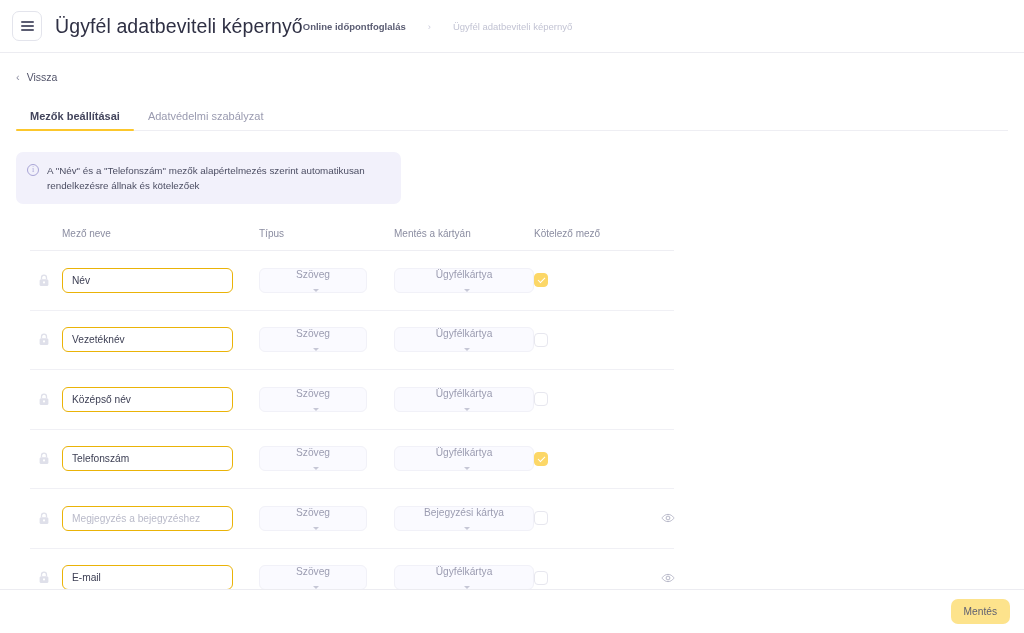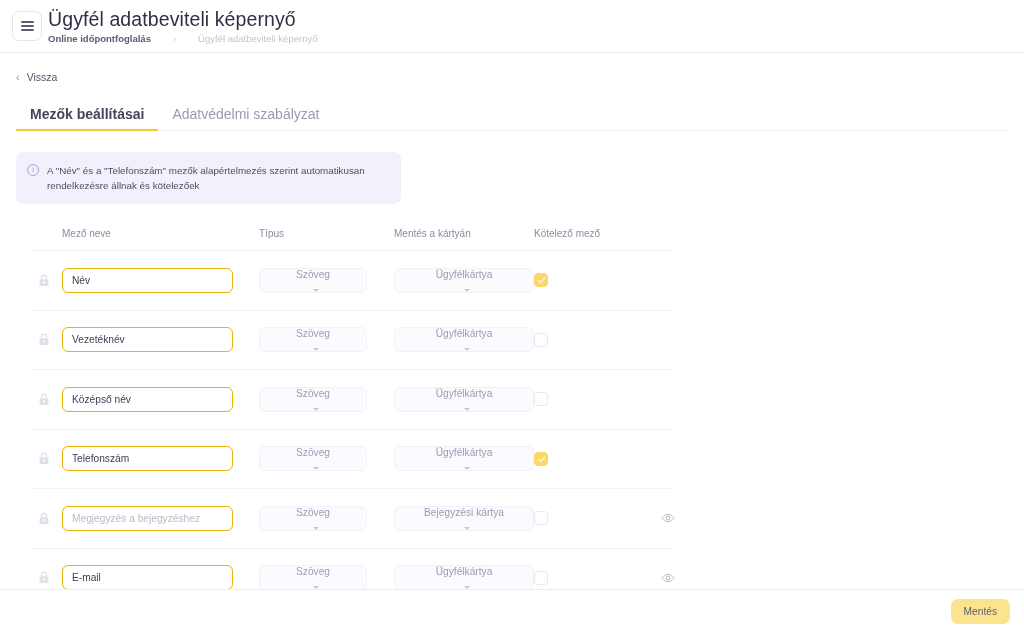--- a/index.html
+++ b/index.html
@@ -46,21 +46,21 @@
   }
   .menu-btn .bars { display: block; width: 13px; }
   .menu-btn .bars span {
     display: block;
     height: 1.6px;
     background: #5b5d72;
     border-radius: 1px;
     margin: 2.4px 0;
   }
 
-  .title-wrap { margin-left: 6px; display: flex; flex-direction: column; justify-content: center; }
+  .title-wrap { margin-left: 13px; display: flex; flex-direction: row; justify-content: center; }
 
   .page-title {
     font-size: 19.5px;
     font-weight: 400;
     color: #2f3044;
     line-height: 23px;
     letter-spacing: .1px;
   }
 
   .breadcrumb {
@@ -106,21 +106,21 @@
   
   .tabs {
     margin-top: 19px;
     display: flex;
     align-items: flex-end;
     gap: 0;
     border-bottom: 1px solid #eeeef3;
     height: 29px;
   }
   .tab {
-    font-size: 14px;
+    font-size: 11px;
     color: #9a9bb0;
     padding: 0 14px 8px 14px;
     position: relative;
     cursor: pointer;
     white-space: nowrap;
   }
   .tab.active { color: #43455c; font-weight: 700; }
   .tab.active::after {
     content: "";
     position: absolute;

